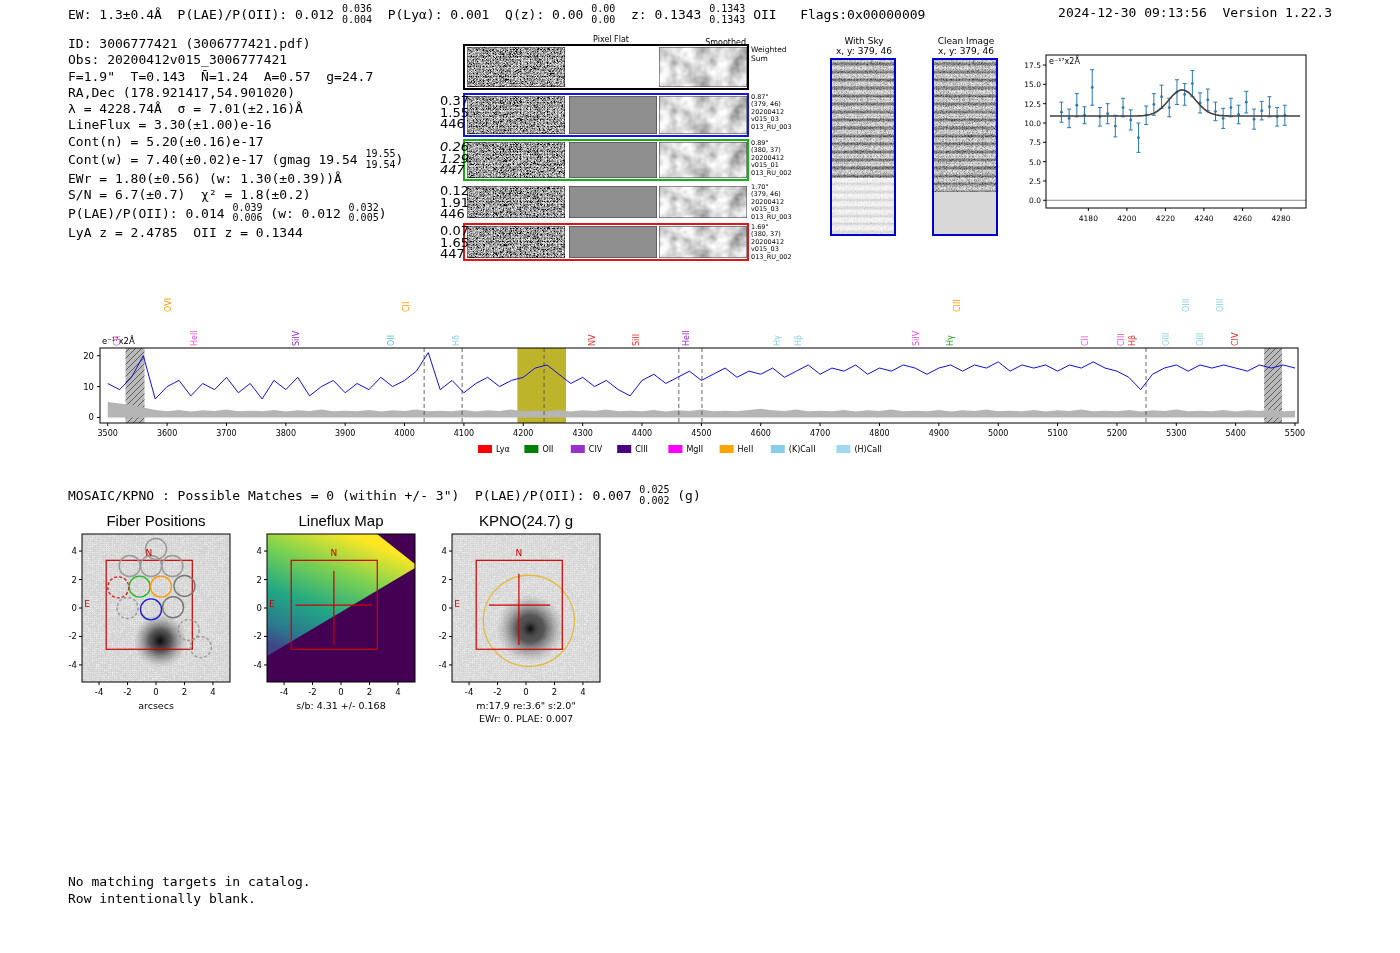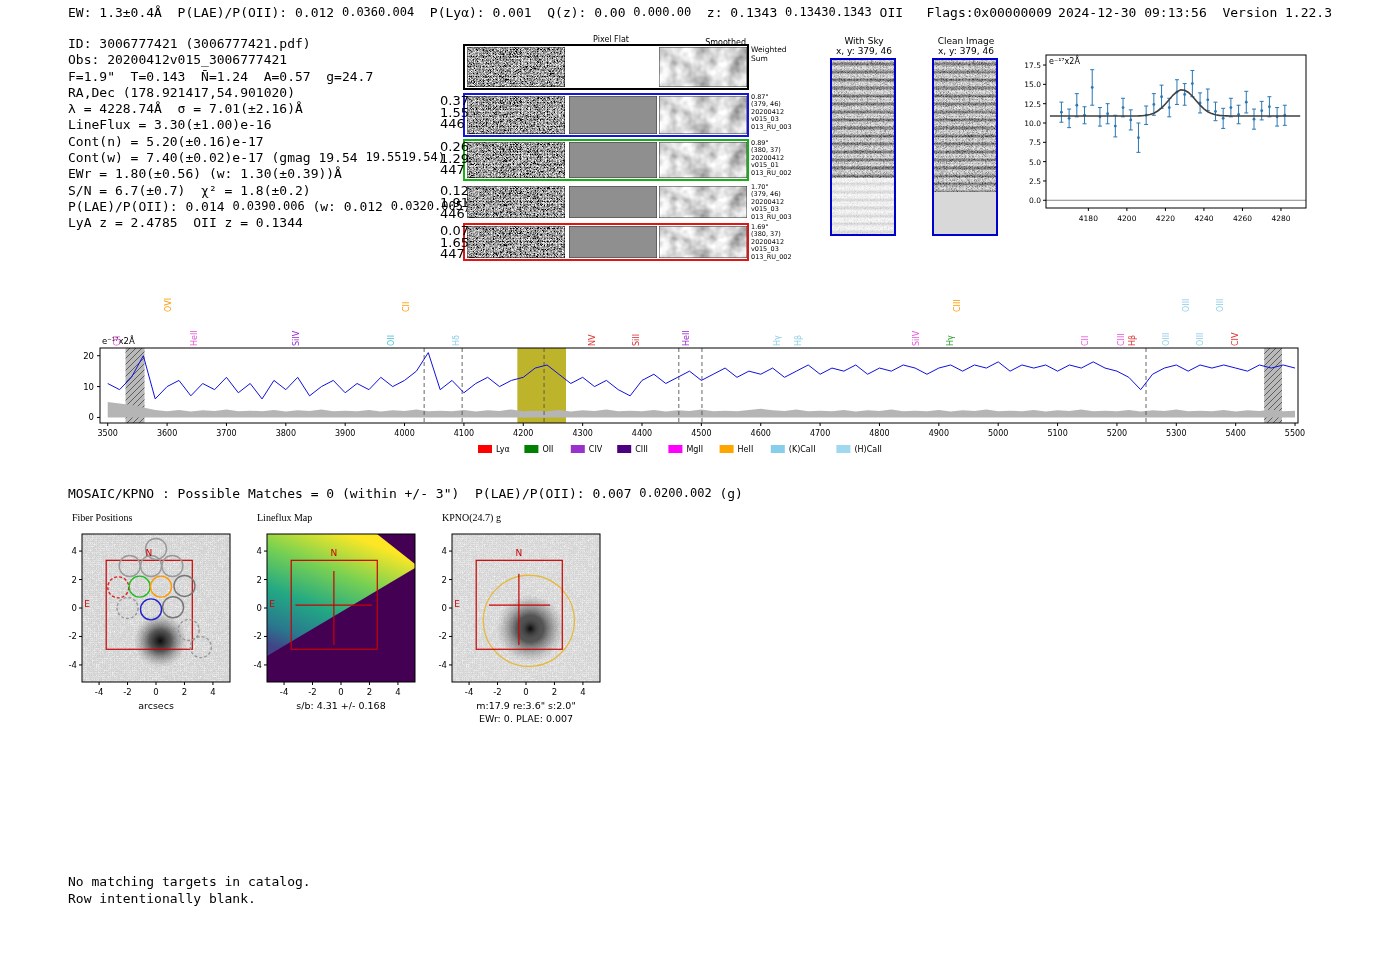--- a/index.html
+++ b/index.html
@@ -2,28 +2,28 @@
 <html><head>
 <meta charset="utf-8">
 <style>
   *{margin:0;padding:0;box-sizing:border-box}
   html,body{background:#fff}
   body{width:1400px;height:953px;position:relative;overflow:hidden;
        font-family:"DejaVu Sans Mono","Liberation Mono",monospace;color:#000}
   .abs{position:absolute}
   .pre{white-space:pre}
   .f13{font-size:13px}
-  .stack{display:inline-flex;flex-direction:row;font-size:12px;line-height:1.05;
+  .stack{display:inline-flex;flex-direction:column;font-size:10px;line-height:1.05;
          vertical-align:middle;transform:translateY(-1px)}
   .info-line{font-size:13px;line-height:16.3px;white-space:pre}
   .c2d-head{font-size:8px;font-family:"DejaVu Sans",sans-serif;text-align:center}
   .row-left-label{font-size:13px;line-height:11.5px;text-align:right;font-family:"DejaVu Sans",sans-serif}
   .row-right-label{font-size:6.5px;line-height:7.4px;font-family:"DejaVu Sans",sans-serif}
   .sky-title{font-size:9px;font-family:"DejaVu Sans",sans-serif;text-align:center}
-  .cutout-title{font-size:10px;font-family:Liberation Serif, serif;}
+  .cutout-title{font-size:15px;font-family:Liberation Sans, sans-serif;text-align:center}
   .cutout-caption{font-size:9.5px;font-family:"DejaVu Sans",sans-serif;text-align:center}
   svg text{font-family:"DejaVu Sans",sans-serif}
   .panel-border{border:2px solid #0000cc}
 </style>
 </head>
 <body>
 
 <svg width="0" height="0" style="position:absolute">
   <defs>
     <filter id="grain" x="0%" y="0%" width="100%" height="100%">
@@ -152,21 +152,21 @@
         </svg></div>
       <div class="abs" style="left: 104px; top: 1px;"><svg width="88" height="36">
           <rect width="88" height="36" fill="#8f8f8f" stroke="#333" stroke-width="1"></rect>
         </svg></div>
       <div class="abs" style="left: 194px; top: 1px;"><svg width="88" height="36">
           <rect width="88" height="36" fill="#cfcfcf"></rect>
           <rect width="88" height="36" filter="url(#blob)"></rect>
           <rect width="88" height="36" fill="none" stroke="#333" stroke-width="1"></rect>
         </svg></div>
     </div>
-    <div class="abs row-left-label" style="left: -6px; top: 111px; width: 22px;">
+    <div class="abs row-left-label" style="left: -6px; top: 111px; width: 22px; font-style: italic;">
       <div>0.26</div>
       <div>1.29</div>
       <div>447</div>
     </div>
     <div class="abs row-right-label" style="left: 305px; top: 110px; width: 70px;">
       <div>0.89"</div>
       <div>(380, 37)</div>
       <div>20200412</div>
       <div>v015_01</div>
       <div>013_RU_002</div>
@@ -498,21 +498,21 @@
     <rect x="590.4" y="183" width="14" height="8" fill="#ff00ff"></rect>
     <text x="608.4" y="190" font-size="8">MgII</text>
     <rect x="641.6" y="183" width="14" height="8" fill="#ffa500"></rect>
     <text x="659.6" y="190" font-size="8">HeII</text>
     <rect x="692.8000000000001" y="183" width="14" height="8" fill="#87ceeb"></rect>
     <text x="710.8000000000001" y="190" font-size="8">(K)CaII</text>
     <rect x="758.4000000000001" y="183" width="14" height="8" fill="#9fd8ef"></rect>
     <text x="776.4000000000001" y="190" font-size="8">(H)CaII</text>
   </svg>
 
-<div class="abs pre f13" style="left:68px;top:486px"><span>MOSAIC/KPNO : Possible Matches = 0 (within +/- 3")  P(LAE)/P(OII): 0.007 </span><span class="stack"><span>0.020</span><span>0.002</span></span><span> (g)</span></div>
+<div class="abs pre f13" style="left:68px;top:486px"><span>MOSAIC/KPNO : Possible Matches = 0 (within +/- 3")  P(LAE)/P(OII): 0.007 </span><span class="stack"><span>0.025</span><span>0.002</span></span><span> (g)</span></div>
 
 <div class="abs cutout-title" style="left:72px;top:512px;width:168px">Fiber Positions</div>
 <div class="abs cutout-title" style="left:257px;top:512px;width:168px">Lineflux Map</div>
 <div class="abs cutout-title" style="left:442px;top:512px;width:168px">KPNO(24.7) g</div>
 
 <svg class="abs" style="left:58px;top:530px" width="190" height="168" id="fiber-plot">
     <rect x="24" y="4" width="148" height="148" fill="#e8e8e8"></rect>
     <rect x="24" y="4" width="148" height="148" filter="url(#grainLight)" opacity="0.8"></rect>
     <circle cx="102.26923076923077" cy="110.73076923076923" r="27" fill="url(#blobGrad)"></circle>
     <rect x="48.19230769230769" y="30.326923076923077" width="86.09615384615385" height="88.94230769230768" fill="none" stroke="#cc0000" stroke-width="1.2"></rect>

